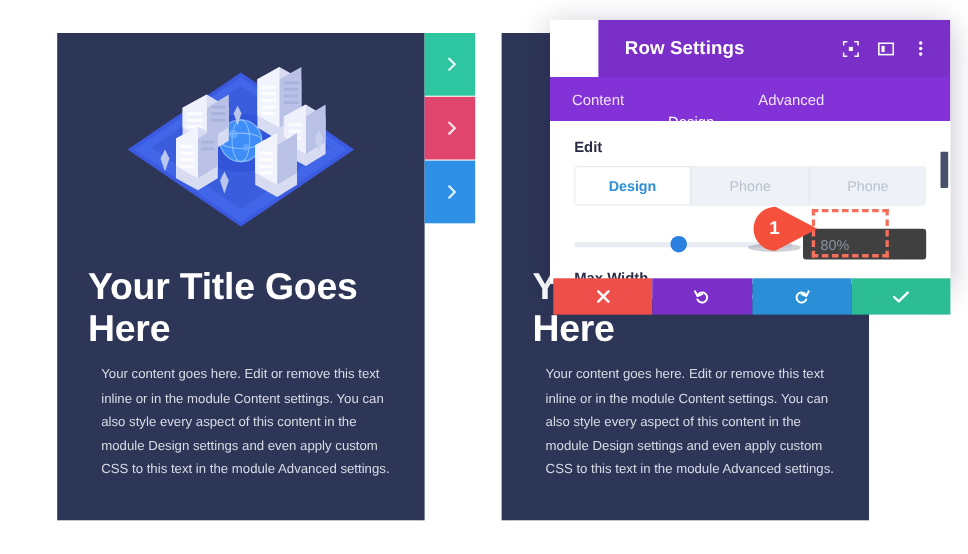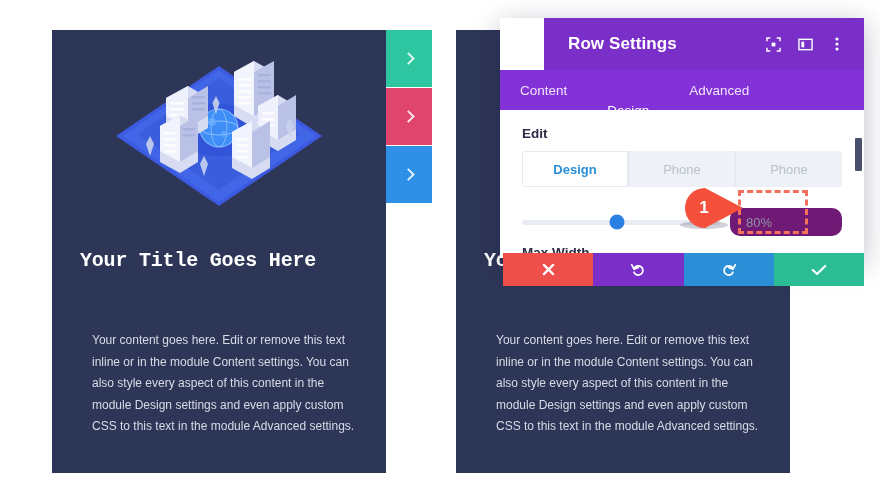--- a/index.html
+++ b/index.html
@@ -40,25 +40,24 @@
     height: 180px;
   }
   .card-illustration svg { display: block; margin: 0 auto; }
 
   .card-title {
     position: absolute;
     left: 28px;
     right: 22px;
     top: 212px;
     color: #ffffff;
-    font-size: 20px;
+    font-size: 34px;
     line-height: 38px;
     font-weight: bold;
     letter-spacing: -0.2px;
-    font-family: Liberation Mono, monospace;
   }
   .card-body {
     position: absolute;
     left: 40px;
     right: 24px;
     top: 300px;
     color: #d8dbe6;
     font-size: 12px;
     line-height: 21.5px;
   }
@@ -215,22 +214,22 @@
     width: 15px;
     height: 15px;
     border-radius: 50%;
     background: #2a7fe0;
     transform: translate(-50%, -50%);
     cursor: pointer;
   }
   #value-box {
     width: 112px;
     height: 28px;
-    background: #701a75;
-    border-radius: 10px;
+    background: #404040;
+    border-radius: 3px;
     display: flex;
     align-items: center;
     padding-left: 16px;
     box-sizing: border-box;
     color: #8a93a3;
     font-size: 13px;
   }
   #value-highlight {
     position: absolute;
     right: 72px;

